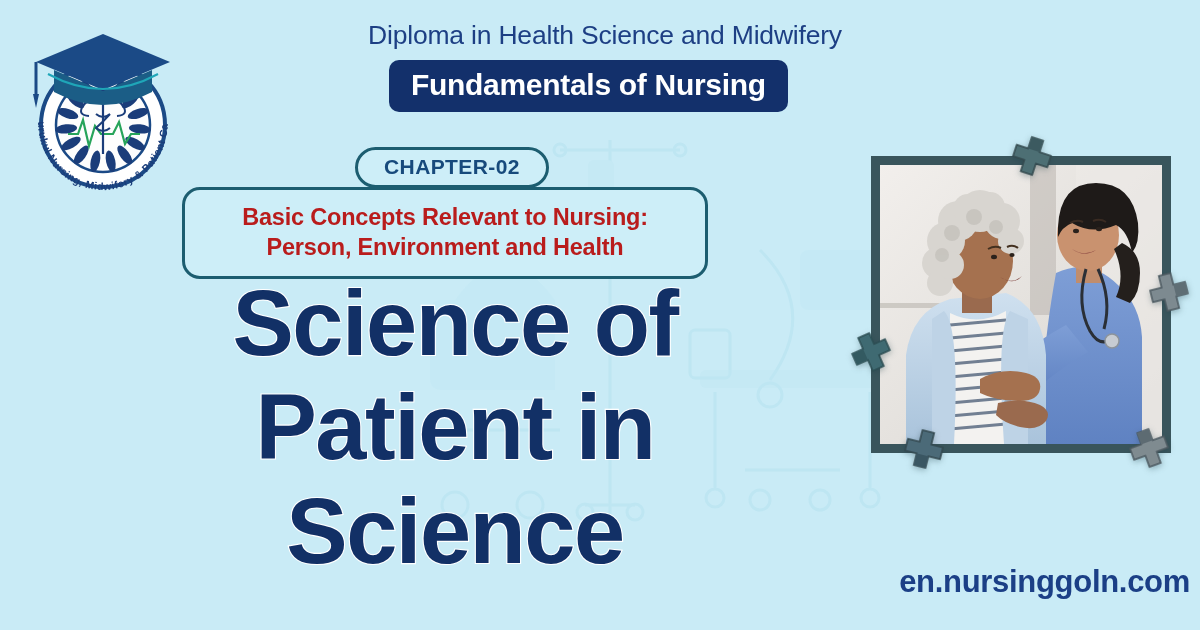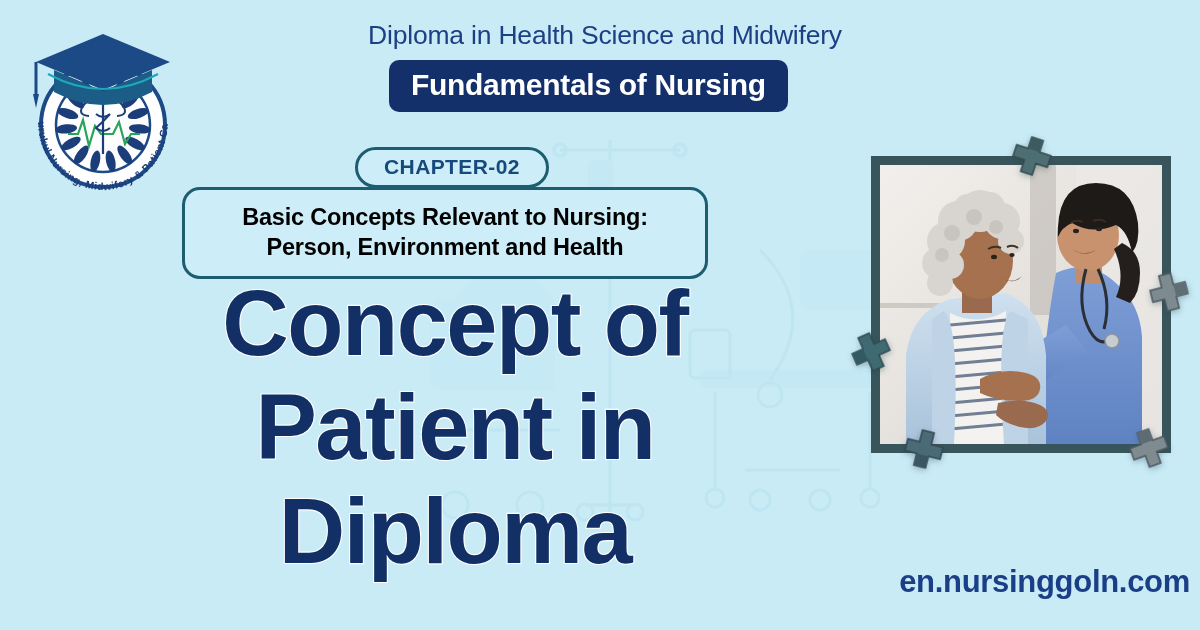--- a/index.html
+++ b/index.html
@@ -93,21 +93,21 @@
     top: 187px;
     width: 526px;
     box-sizing: border-box;
     border: 3.5px solid #1c5d70;
     background: #cdeef8;
     border-radius: 18px;
     padding: 12px 16px 14px 16px;
     text-align: center;
     font-size: 23.5px;
     font-weight: 700;
-    color: #000000;
+    color: #b91c1c;
     line-height: 1.28;
     letter-spacing: -0.2px;
   }
 
   
   .main-title {
     position: absolute;
     left: 60px;
     top: 272px;
     width: 790px;
@@ -301,23 +301,23 @@
   <div class="subject-badge">Fundamentals of Nursing</div>
 
   <div class="chapter-pill">CHAPTER-02</div>
 
   <div class="topic-box">
     <div>Basic Concepts Relevant to Nursing:</div>
     <div>Person, Environment and Health</div>
   </div>
 
   <div class="main-title">
-    <span class="tl">Concept of</span>
+    <span class="tl">Science of</span>
     <span class="tl">Patient in</span>
-    <span class="tl">Diploma</span>
+    <span class="tl">Science</span>
   </div>
 
   <div class="site-url">en.nursinggoln.com</div>
 
   <div class="photo-wrap">
     <div class="photo-frame">
       <svg viewBox="0 0 282 279" preserveAspectRatio="xMidYMid slice">
         <defs>
           <linearGradient id="bgRoom" x1="0" y1="0" x2="1" y2="1">
             <stop offset="0%" stop-color="#f2efec"></stop>

